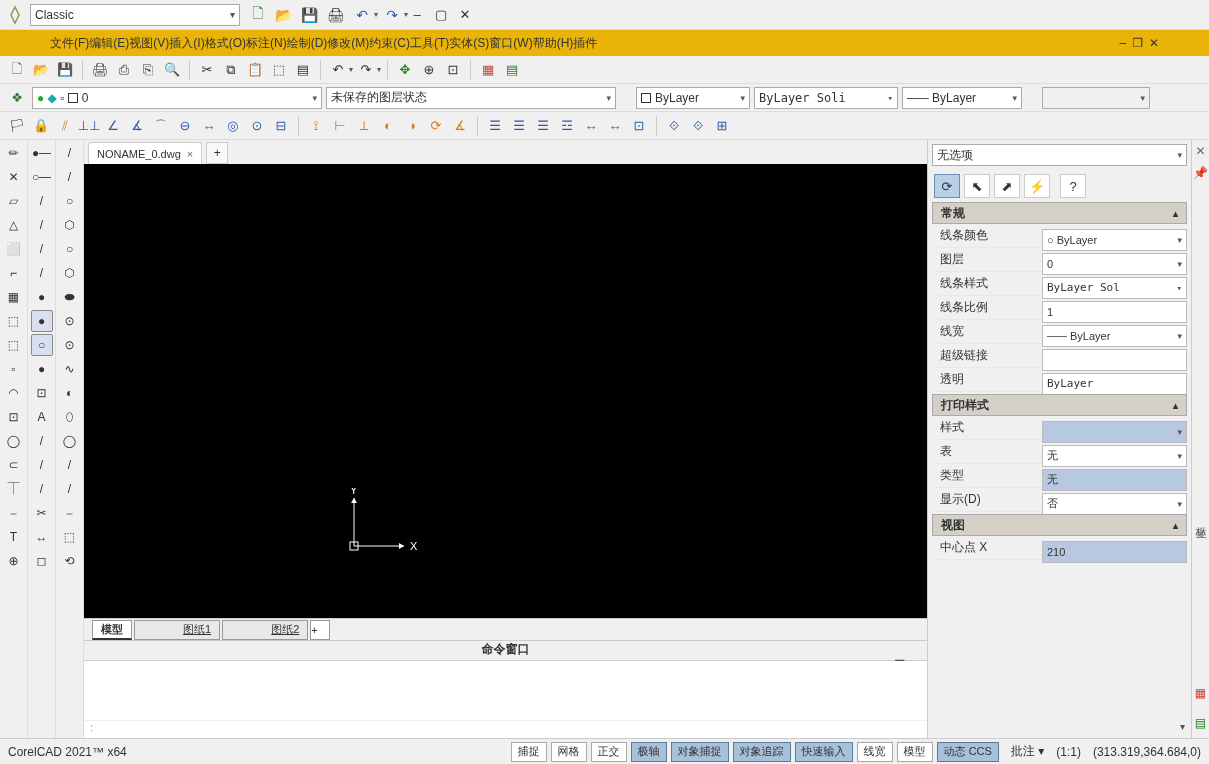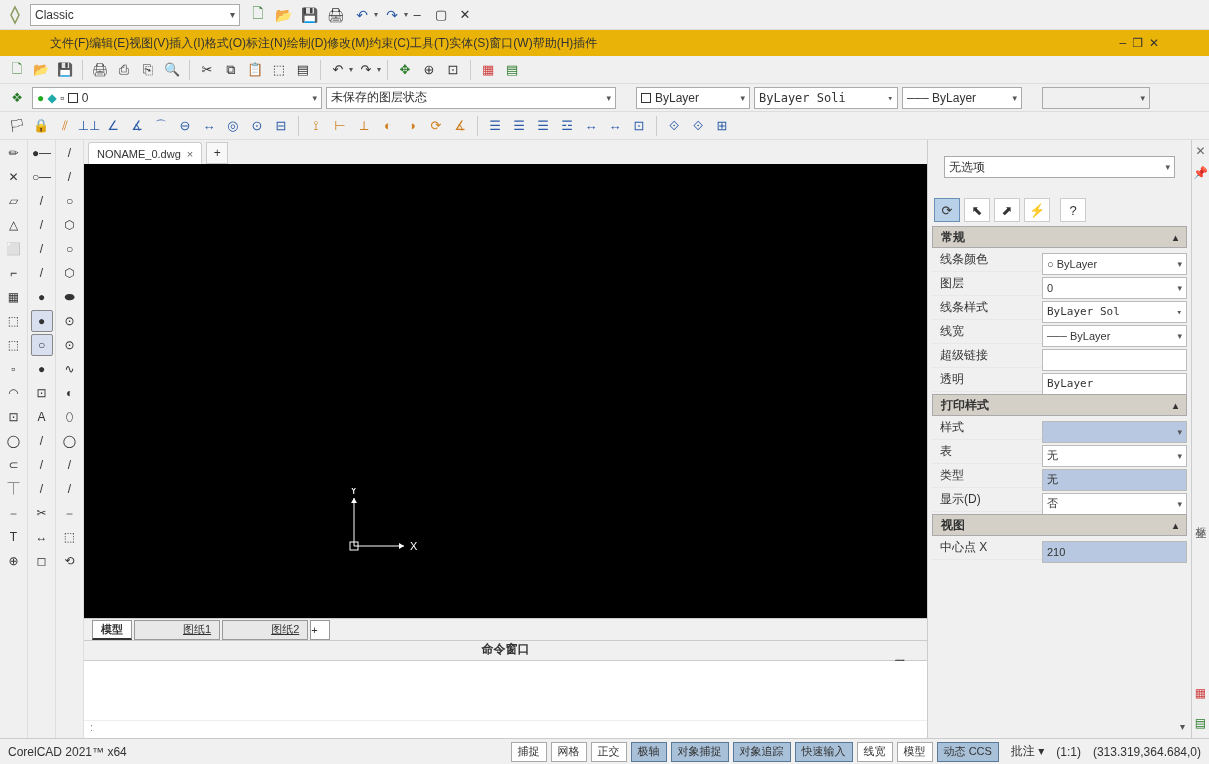--- a/index.html
+++ b/index.html
@@ -190,21 +190,21 @@
 .right-panel {
   width: 264px;
   background: #f0f0f0;
   border-left: 1px solid #ccc;
   display: flex;
   flex-direction: column;
   position: relative;
 }
 .prop-selector {
   height: 24px;
-  margin: 16px;
+  margin: 4px;
   display: flex;
 }
 .prop-buttons {
   height: 28px;
   display: flex;
   align-items: center;
   padding: 0 6px;
   gap: 4px;
 }
 .pbtn { width: 26px; height: 24px; border: 1px solid #ccc; background: #fff; display: flex; align-items: center; justify-content: center; cursor: pointer; font-size: 13px;}
@@ -569,20 +569,28 @@
       <div class="prop-row">
           <div class="prop-label">线条样式</div>
           <div class="prop-value">
             <div class="prop-input" style="font-family:monospace">
               <span>ByLayer   Sol</span>
               <span class="chev">▾</span>
             </div>
           </div>
         </div>
       <div class="prop-row">
+          <div class="prop-label">线条比例</div>
+          <div class="prop-value">
+            <div class="prop-input">
+              <span>1</span>
+            </div>
+          </div>
+        </div>
+      <div class="prop-row">
           <div class="prop-label">线宽</div>
           <div class="prop-value">
             <div class="prop-input"><span class="linew">———</span>&nbsp;<span>ByLayer</span><span class="chev">▾</span></div>
           </div>
         </div>
       <div class="prop-row">
           <div class="prop-label">超级链接</div>
           <div class="prop-value">
             <div class="prop-input">
               <span></span>

